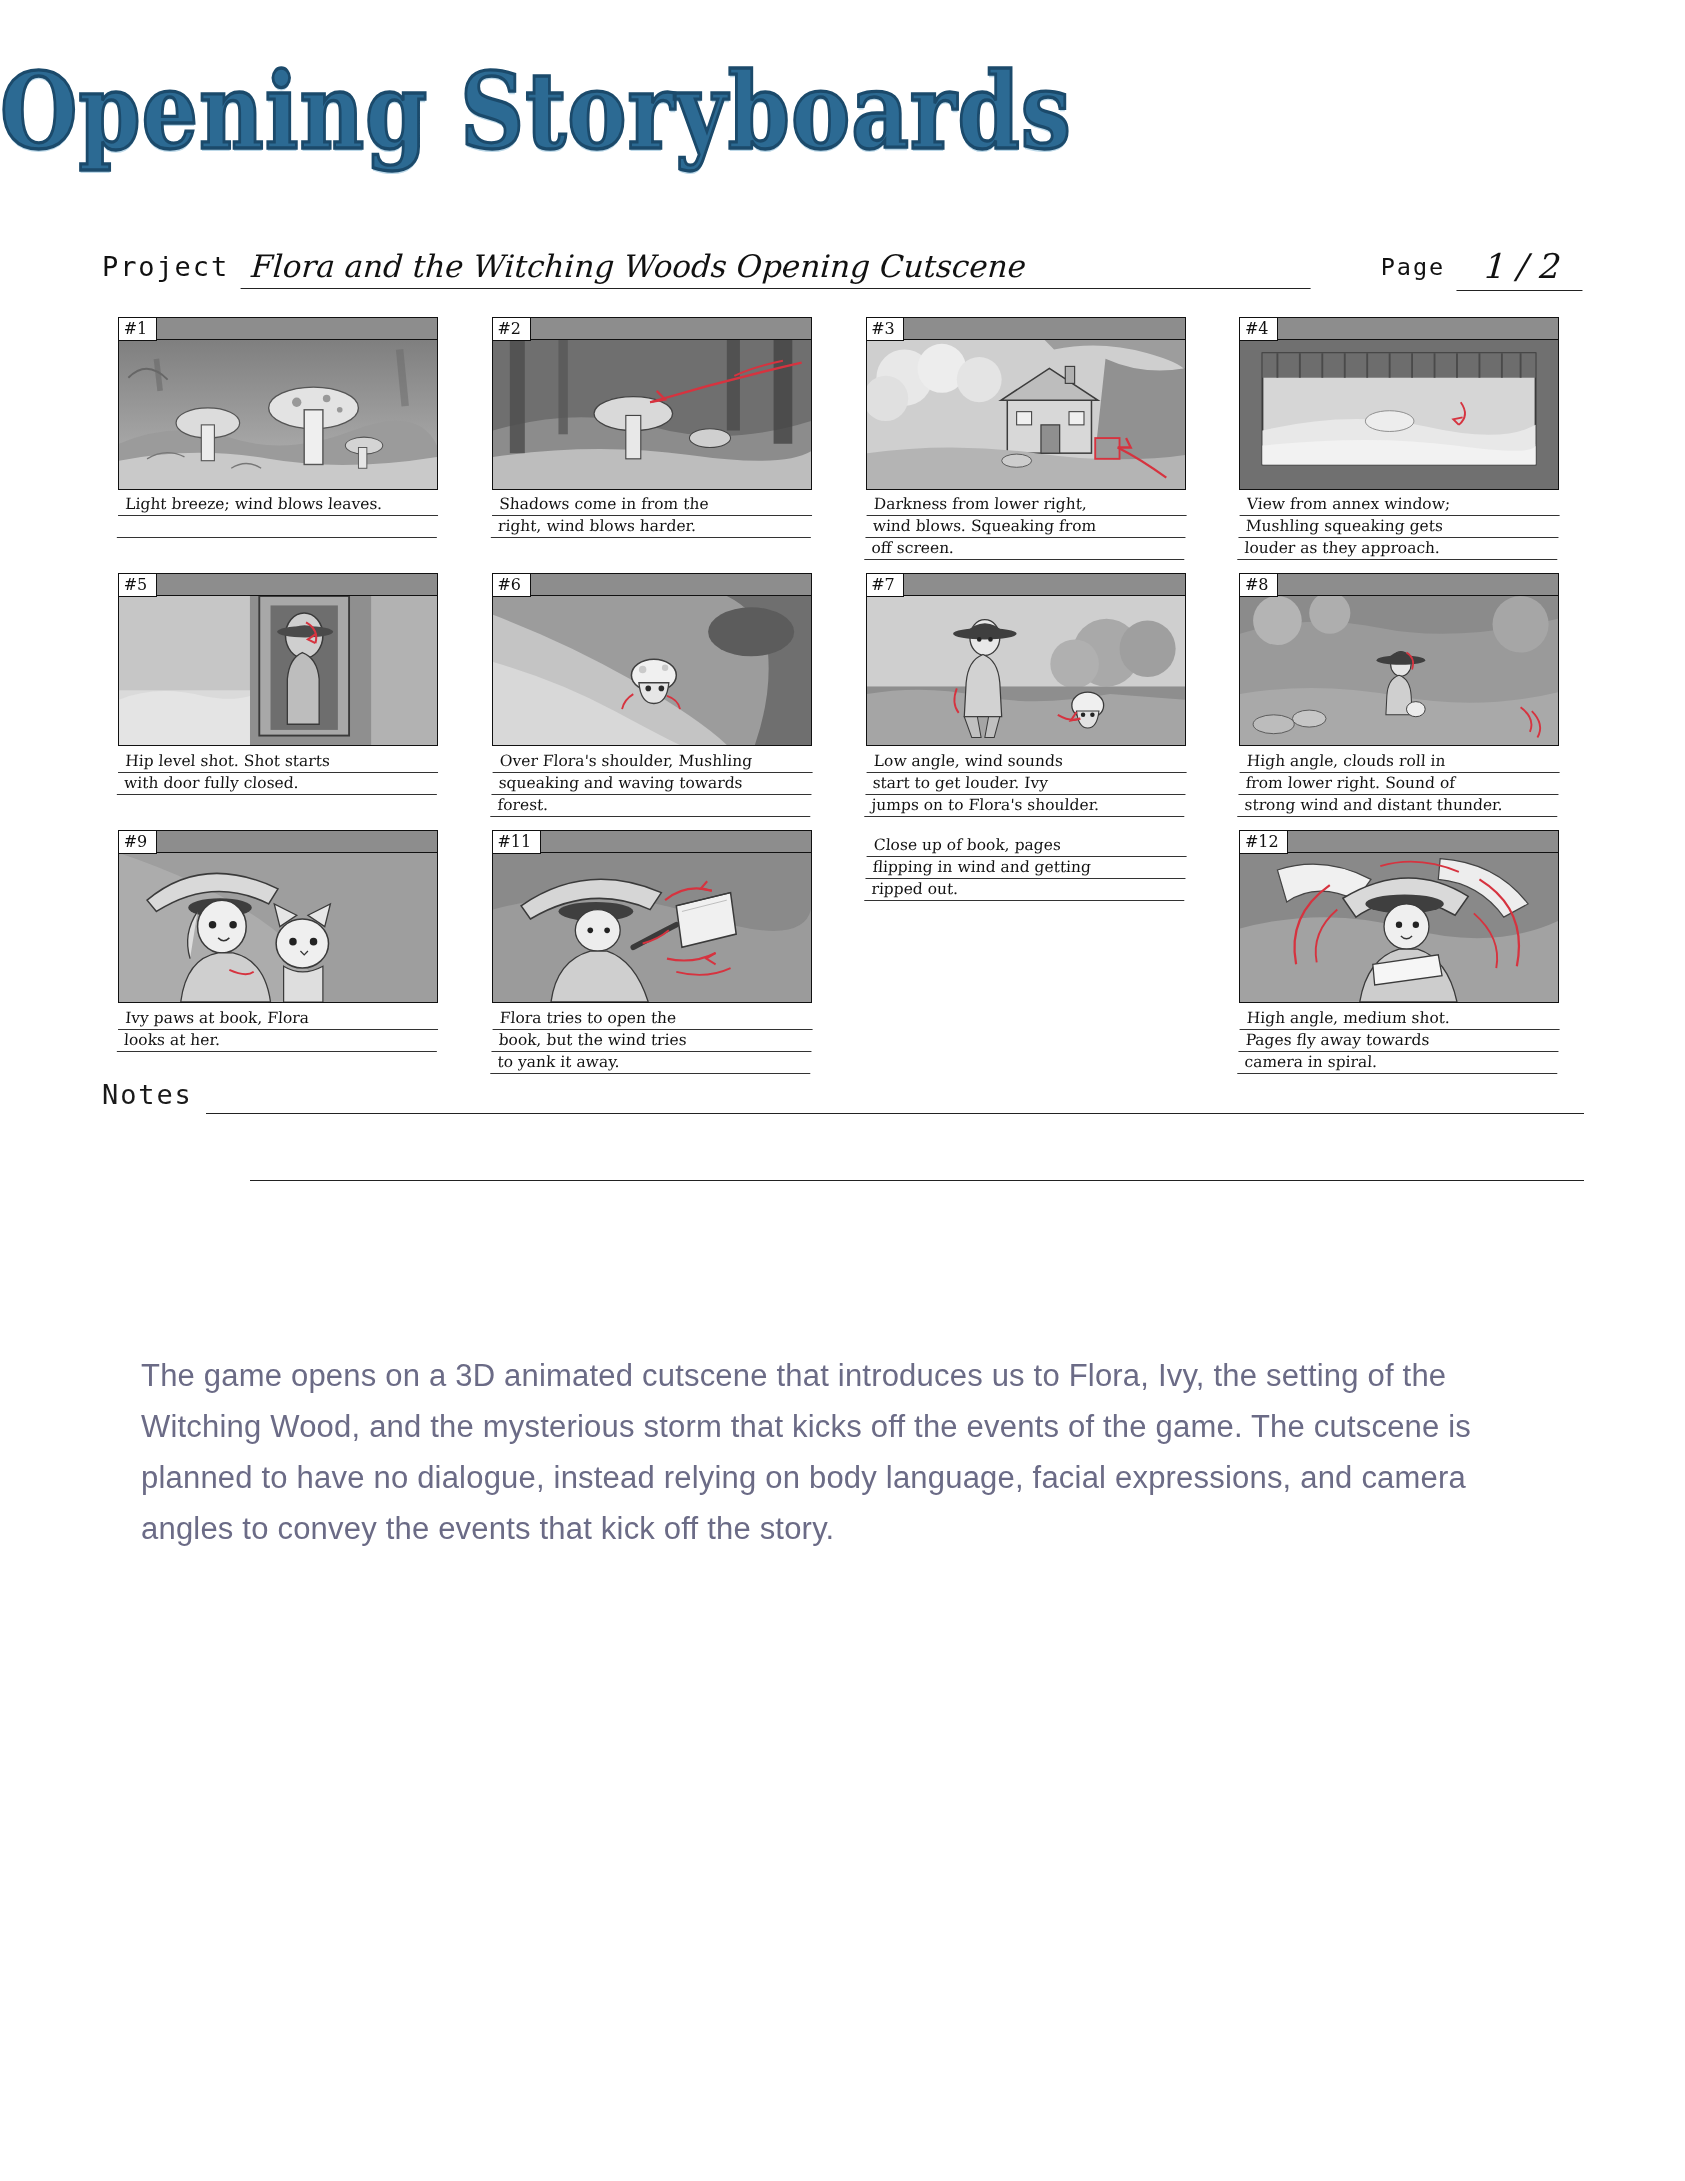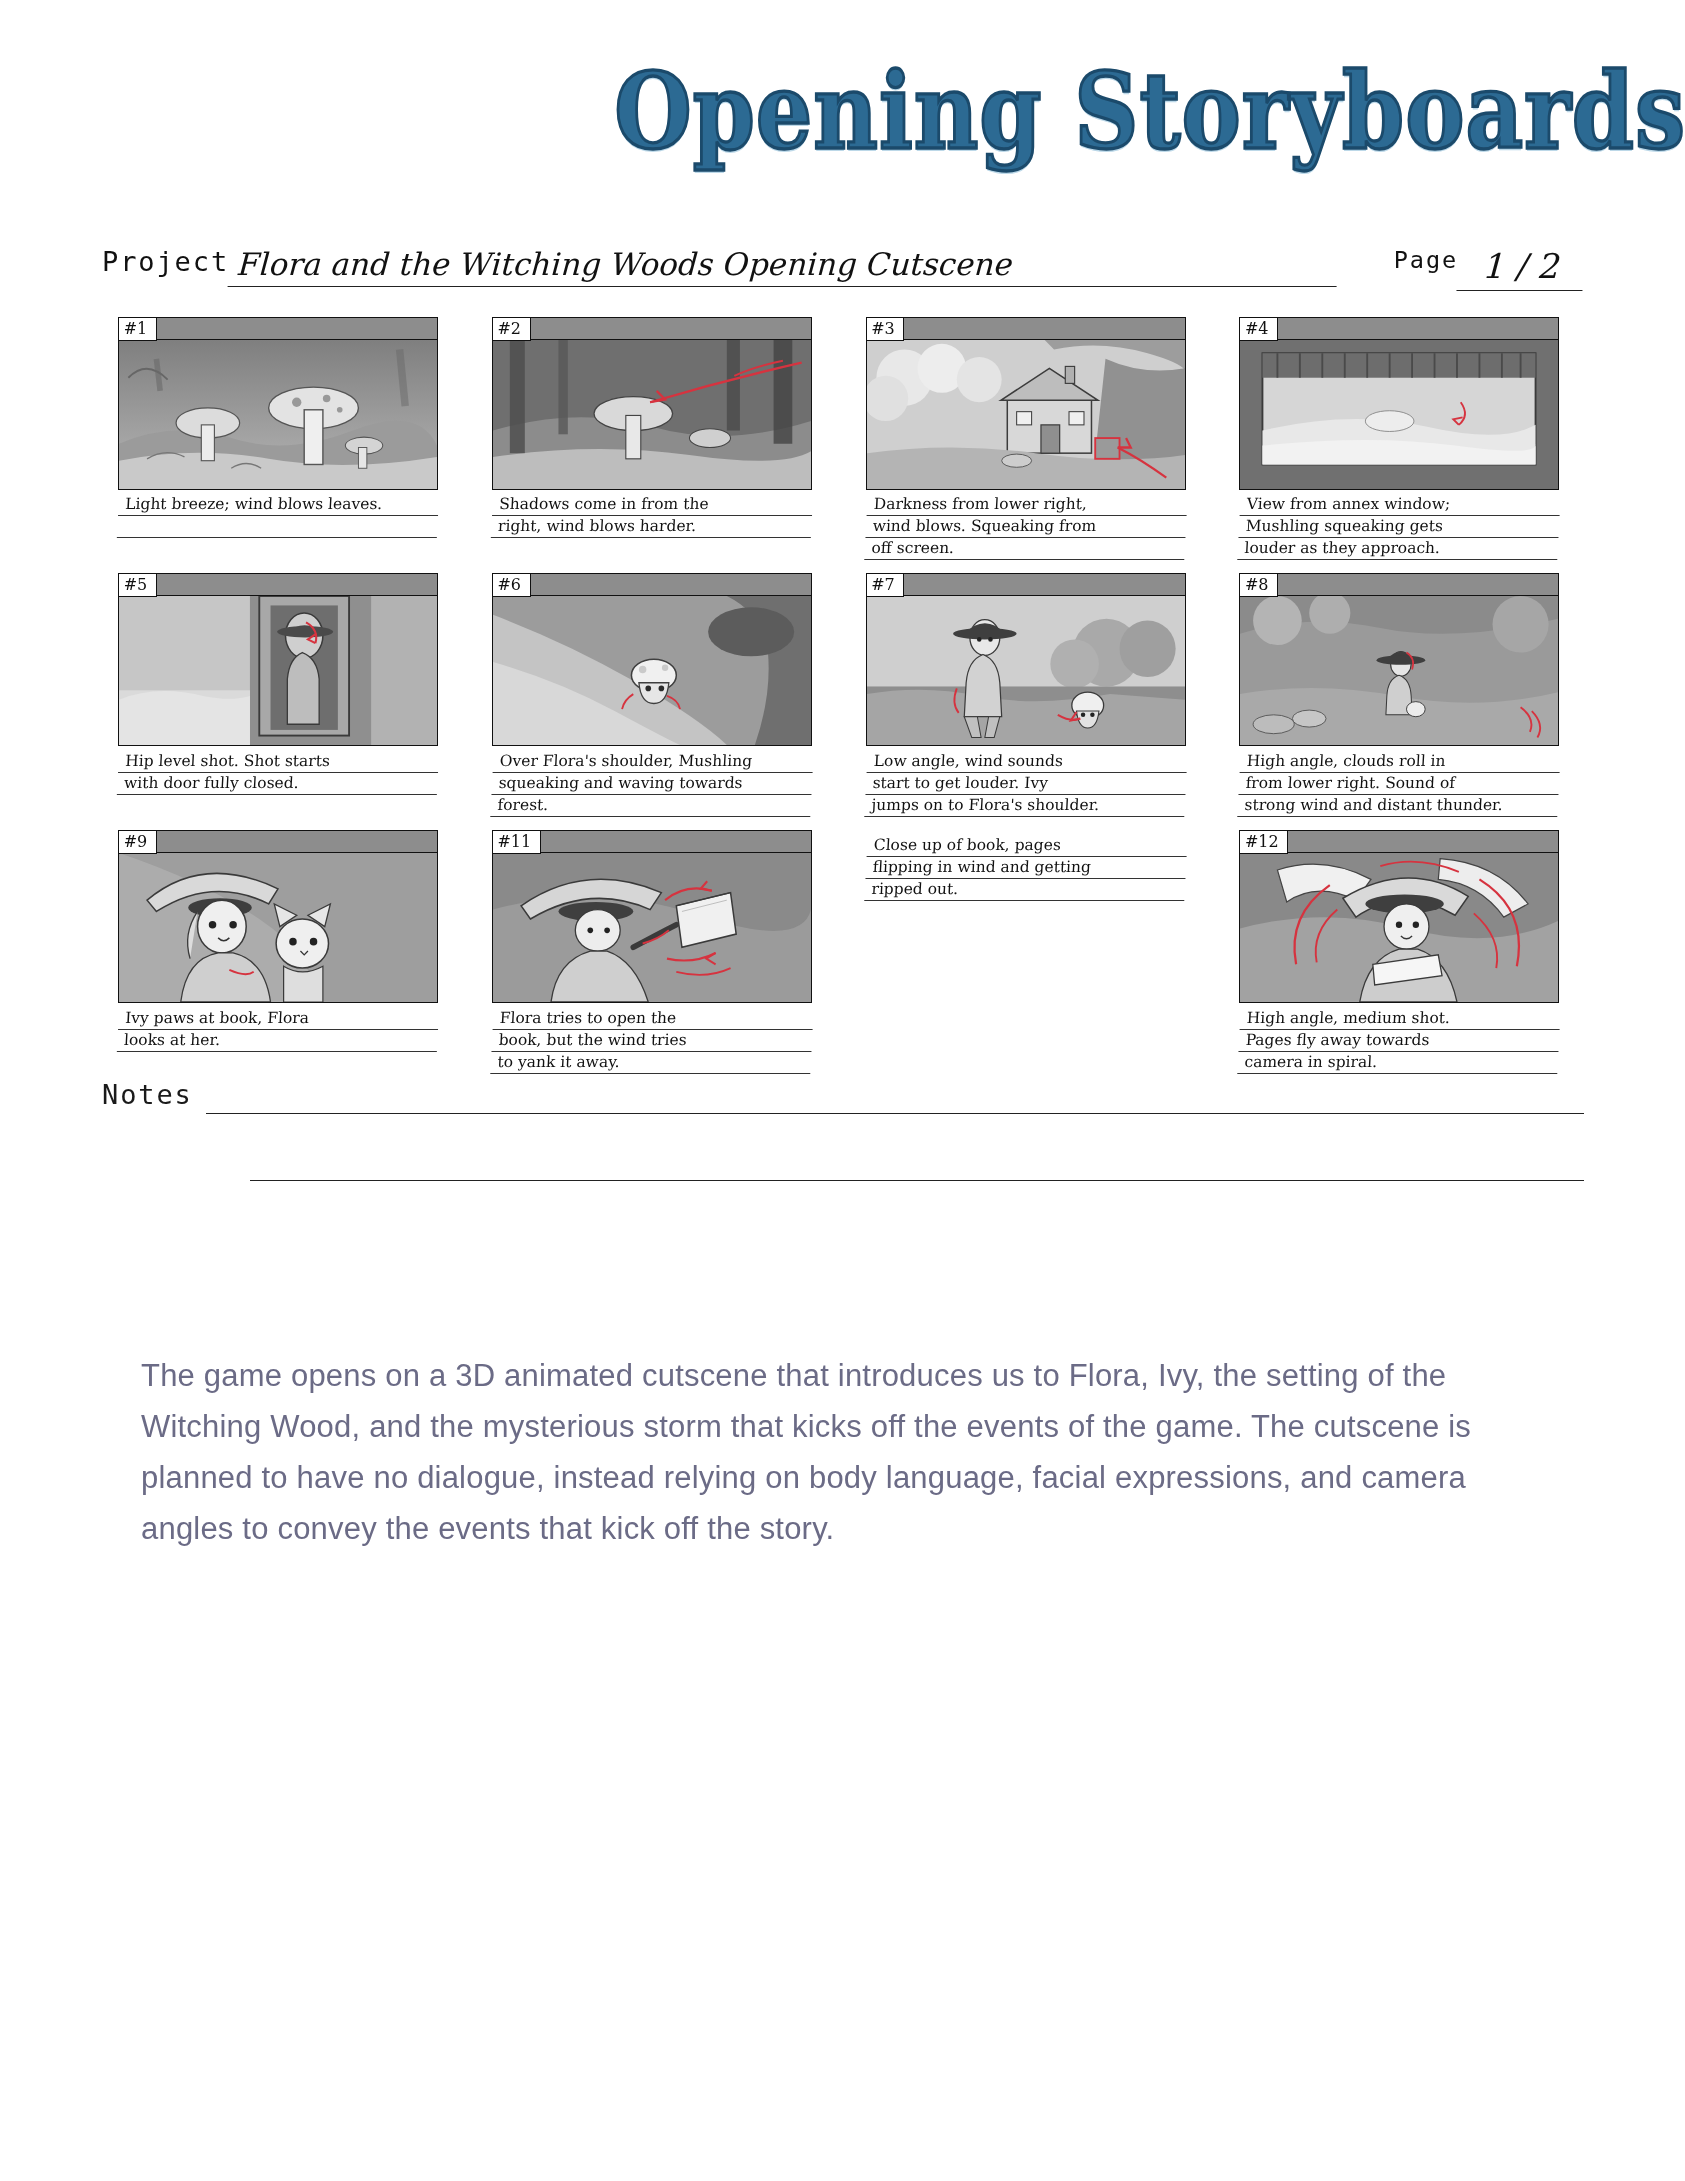--- a/index.html
+++ b/index.html
@@ -11,42 +11,42 @@
     width: 1686px;
     height: 2182px;
     font-family: "Liberation Sans", sans-serif;
     color: #1a1a1a;
     overflow: hidden;
     position: relative;
   }
 
   
   .title-wrap {
-    text-align: right;
+    text-align: left;
     padding-top: 58px;
-    padding-left: 34px;
   }
   .title {
     font-family: "DejaVu Serif", serif;
     font-size: 89px;
     font-weight: bold;
     letter-spacing: 0.9px;
     color: #2c6a93;
     -webkit-text-stroke: 2.8px #1b4a6b;
     text-shadow: 0 2.8px 0 #bcd8e8;
     display: inline-block;
     transform: scaleY(1.18);
   }
 
   
   .meta-row {
     display: flex;
-    align-items: flex-start;
+    align-items: center;
     margin: 83px 0 0 0;
     padding: 0 102px 0 102px;
+    gap: 13px;
   }
   .meta-label {
     font-family: "DejaVu Sans Mono", monospace;
     font-size: 27px;
     letter-spacing: 1.9px;
     color: #111;
     white-space: nowrap;
     padding-bottom: 3.8px;
   }
   .meta-value {

